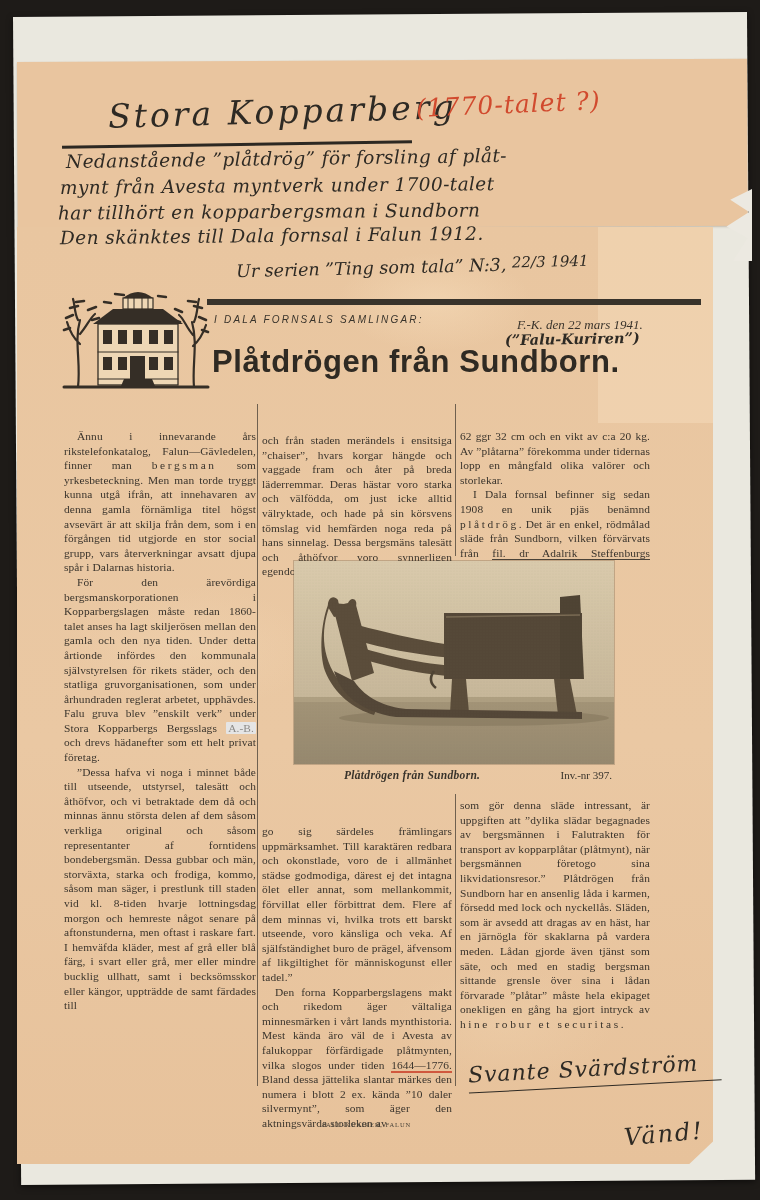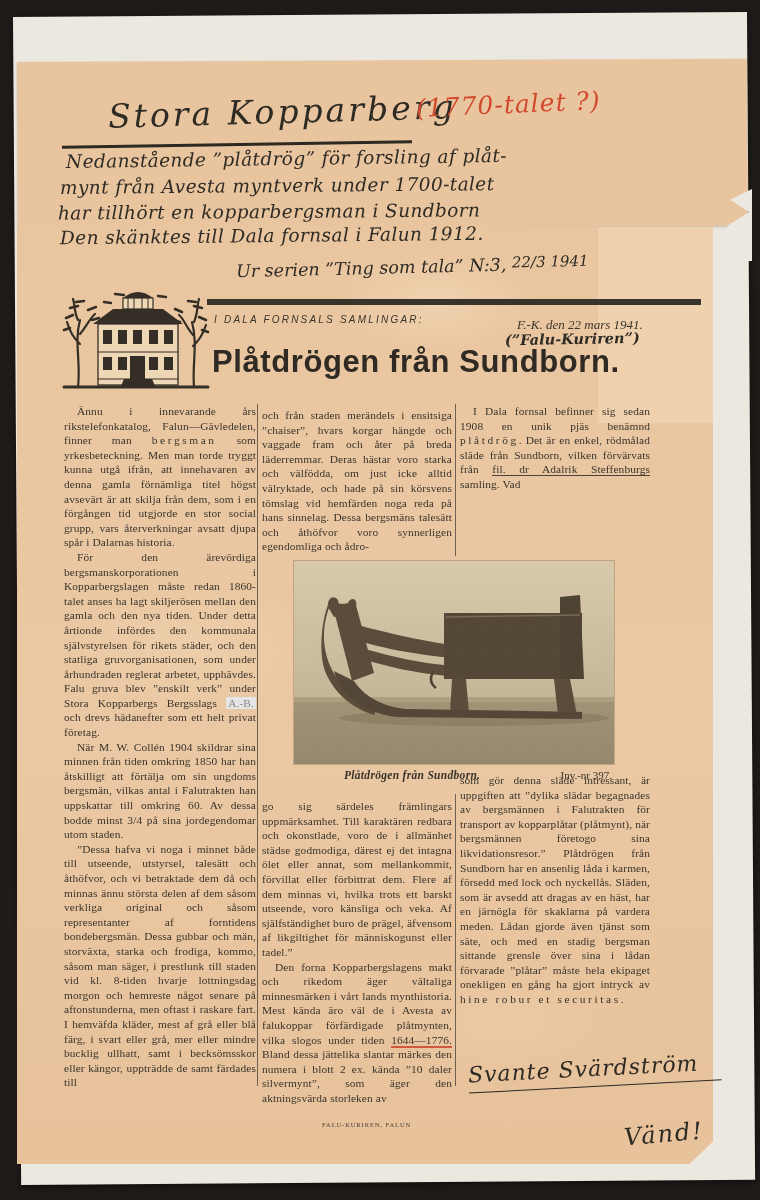--- a/index.html
+++ b/index.html
@@ -49,21 +49,21 @@
   
   .rule-thick{position:absolute;left:207px;top:299px;width:494px;height:6px;background:#38332b;}
   .kicker{position:absolute;left:214px;top:314px;font-family:"Liberation Sans",sans-serif;font-style:italic;
           font-size:10px;letter-spacing:2.2px;color:#38332b;white-space:nowrap;}
   .dateline{position:absolute;left:517px;top:317px;font-style:italic;font-size:13px;color:#3a342c;white-space:nowrap;}
   .headline{position:absolute;left:212px;top:344px;font-family:"Liberation Sans",sans-serif;font-weight:700;
             font-size:31px;letter-spacing:0.6px;color:#2f2a23;white-space:nowrap;}
   .house{position:absolute;left:60px;top:290px;width:152px;height:106px;}
 
   
-  .col{position:absolute;color:#3a342c;}
+  .col{position:absolute;color:#3a342c;margin-top:25px;}
   .col p{margin:0;text-align:justify;font-size:11.4px;line-height:14.6px;letter-spacing:0.1px;}
   .col p.ind{text-indent:13px;}
   .c1{left:64px;top:404px;width:192px;}
   .c2a{left:262px;top:408px;width:190px;}
   .c3a{left:460px;top:404px;width:190px;}
   .c2b{left:262px;top:799px;width:190px;}
   .c3b{left:460px;top:773px;width:190px;}
   .vrule{position:absolute;width:1px;background:rgba(58,52,44,0.7);}
   .r1{left:257px;top:404px;height:682px;}
   .r2a{left:455px;top:404px;height:152px;}
@@ -144,29 +144,29 @@
   <div class="hw source-hw">(”Falu-Kuriren”)</div>
   <div class="headline">Plåtdrögen från Sundborn.</div>
 
   <div class="vrule r1"></div>
   <div class="vrule r2a"></div>
   <div class="vrule r2b"></div>
 
   <div class="col c1">
     <p class="ind"><span>Ännu i innevarande års rikstelefonkatalog, Falun—Gävledelen, finner man </span><span class="sp">bergsman</span><span> som yrkesbeteckning. Men man torde tryggt kunna utgå ifrån, att innehavaren av denna gamla förnämliga titel högst avsevärt är att skilja från dem, som i en förgången tid utgjorde en stor social grupp, vars återverkningar avsatt djupa spår i Dalarnas historia.</span></p>
     <p class="ind"><span>För den ärevördiga bergsmanskorporationen i Kopparbergslagen måste redan 1860-talet anses ha lagt skiljerösen mellan den gamla och den nya tiden. Under detta årtionde infördes den kommunala självstyrelsen för rikets städer, och den statliga gruvorganisationen, som under århundraden reglerat arbetet, upphävdes. Falu gruva blev ”enskilt verk” under Stora Kopparbergs Bergsslags </span><span class="redact">A.-B.</span><span> och drevs hädanefter som ett helt privat företag.</span></p>
-    <p class="ind">När M. W. Collén 1904 skildrar sina minnen från tiden omkring 1850 har han åtskilligt att förtälja om sin ungdoms bergsmän, vilkas antal i Falutrakten han uppskattar till omkring 60. Av dessa bodde minst 3/4 på sina jordegendomar utom staden.</p>
     <p class="ind">”Dessa hafva vi noga i minnet både till utseende, utstyrsel, talesätt och åthöfvor, och vi betraktade dem då och minnas ännu största delen af dem såsom verkliga original och såsom representanter af forntidens bondebergsmän. Dessa gubbar och män, storväxta, starka och frodiga, kommo, såsom man säger, i prestlunk till staden vid kl. 8-tiden hvarje lottningsdag morgon och hemreste något senare på aftonstunderna, men oftast i raskare fart. I hemväfda kläder, mest af grå eller blå färg, i svart eller grå, mer eller mindre bucklig ullhatt, samt i becksömsskor eller kängor, uppträdde de samt färdades till</p>
   </div>
 
   <div class="col c2a">
     <p>och från staden merändels i ensitsiga ”chaiser”, hvars korgar hängde och vaggade fram och åter på breda läderremmar. Deras hästar voro starka och välfödda, om just icke alltid välryktade, och hade på sin körsvens tömslag vid hemfärden noga reda på hans sinnelag. Dessa bergsmäns talesätt och åthöfvor voro synnerligen egendomliga och ådro-</p>
   </div>
 
   <div class="col c3a">
+    <p>62 ggr 32 cm och en vikt av c:a 20 kg. Av ”plåtarna” förekomma under tidernas lopp en mångfald olika valörer och storlekar.</p>
     <p class="ind"><span>I Dala fornsal befinner sig sedan 1908 en unik pjäs benämnd </span><span class="sp">plåtdrög</span><span>. Det är en enkel, rödmålad släde från Sundborn, vilken förvärvats från </span><span class="ink-ul">fil. dr Adalrik Steffenburgs</span><span> samling. Vad</span></p>
   </div>
 
   <div class="photo">
     <svg width="320" height="203" viewBox="0 0 320 203" preserveAspectRatio="none">
       <defs>
         <linearGradient id="sky" x1="0" y1="0" x2="0" y2="1">
           <stop offset="0" stop-color="#d8cbae"></stop>
             <stop offset="1" stop-color="#c2b599"></stop>
         </linearGradient>

